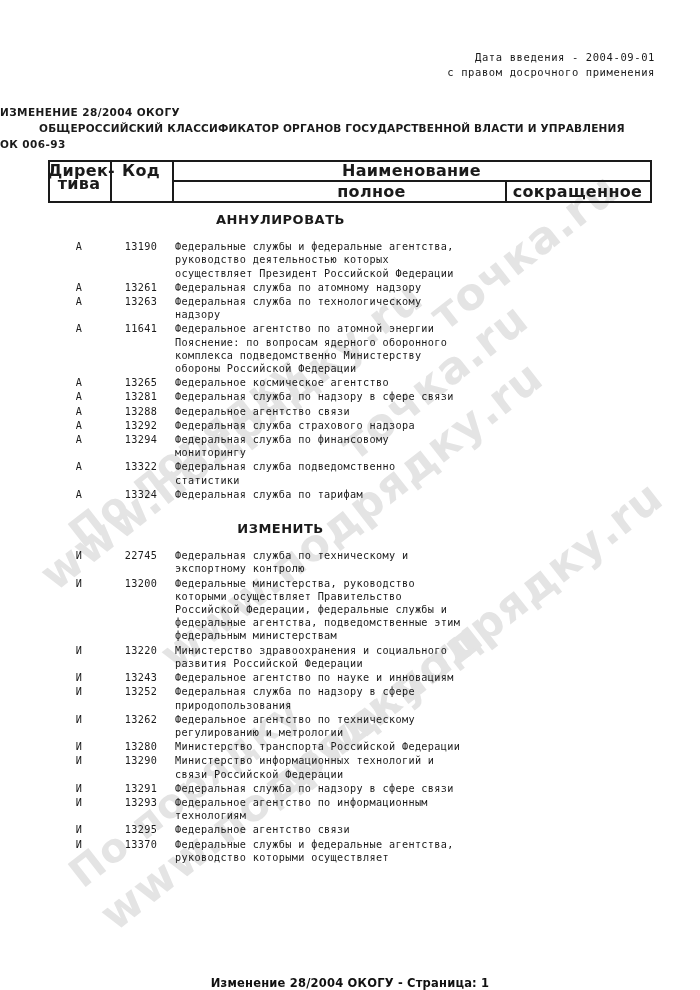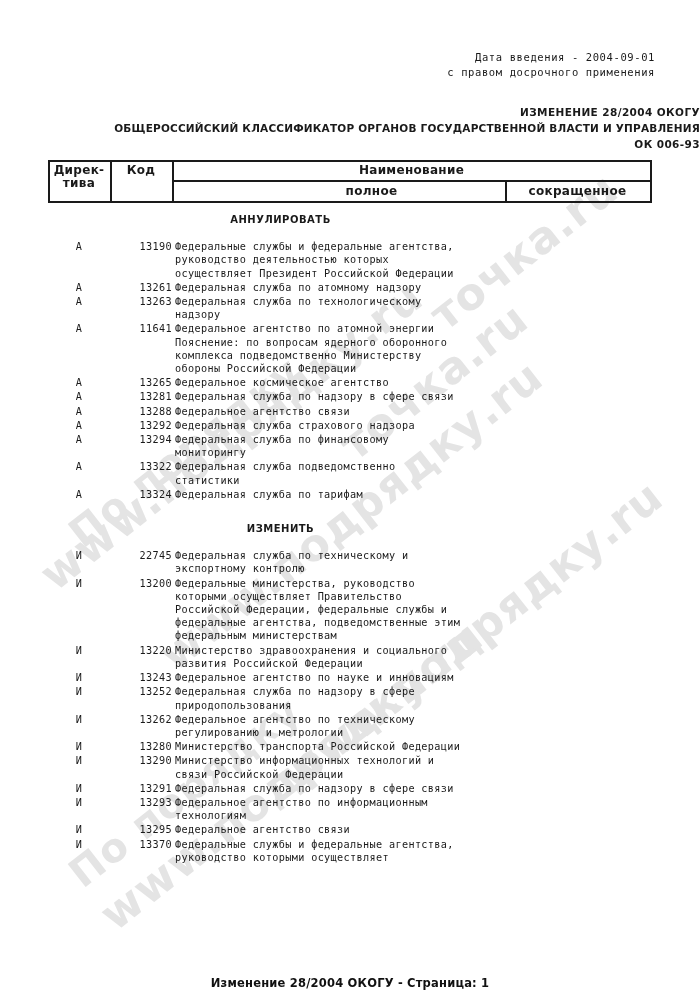--- a/index.html
+++ b/index.html
@@ -54,21 +54,21 @@
     line-height: 15px;
     letter-spacing: 0.6px;
   }
 
   
   .title-block {
     position: absolute;
     top: 104px;
     left: 0;
     width: 700px;
-    text-align: right;
+    text-align: left;
     font-family: "DejaVu Sans", "Liberation Sans", sans-serif;
     font-weight: 700;
     font-size: 10.5px;
     line-height: 16px;
     letter-spacing: 0.4px;
   }
   .title-line-wide {
     font-size: 10.5px;
     letter-spacing: 0.2px;
     margin-left: 39px;
@@ -84,21 +84,21 @@
     table-layout: fixed;
   }
   .hdr-wrap {
     position: relative;
     height: 42px;
   }
   .hdr-cell {
     position: absolute;
     font-family: "DejaVu Sans", "Liberation Sans", sans-serif;
     font-weight: 700;
-    font-size: 12px;
+    font-size: 16px;
     text-align: center;
     letter-spacing: 0.3px;
     line-height: 13px;
   }
   .rule {
     position: absolute;
     background: #1a1a1a;
   }
   .h-rule { height: 1.6px; left: 0; width: 604px; }
   .v-rule { width: 1.6px; }
@@ -110,42 +110,42 @@
     left: 48px;
     width: 604px;
     font-size: 10.2px;
     line-height: 13.2px;
     letter-spacing: 0.35px;
   }
   .section-head {
     text-align: center;
     font-family: "DejaVu Sans", "Liberation Sans", sans-serif;
     font-weight: 700;
-    font-size: 10px;
+    font-size: 13px;
     letter-spacing: 0.5px;
     padding-top: 1px;
     padding-bottom: 14px;
     width: 465px;
   }
   .section-head.second { padding-top: 20px; }
 
   .row {
     display: flex;
     align-items: flex-start;
     margin-bottom: 1px;
   }
   .col-dir {
     width: 62px;
     flex: 0 0 62px;
     text-align: center;
   }
   .col-code {
     width: 62px;
     flex: 0 0 62px;
-    text-align: right;
+    text-align: center;
   }
   .col-name {
     flex: 1 1 auto;
     padding-left: 3px;
     white-space: pre-line;
   }
   .col-short {
     width: 0;
     flex: 0 0 0;
   }

